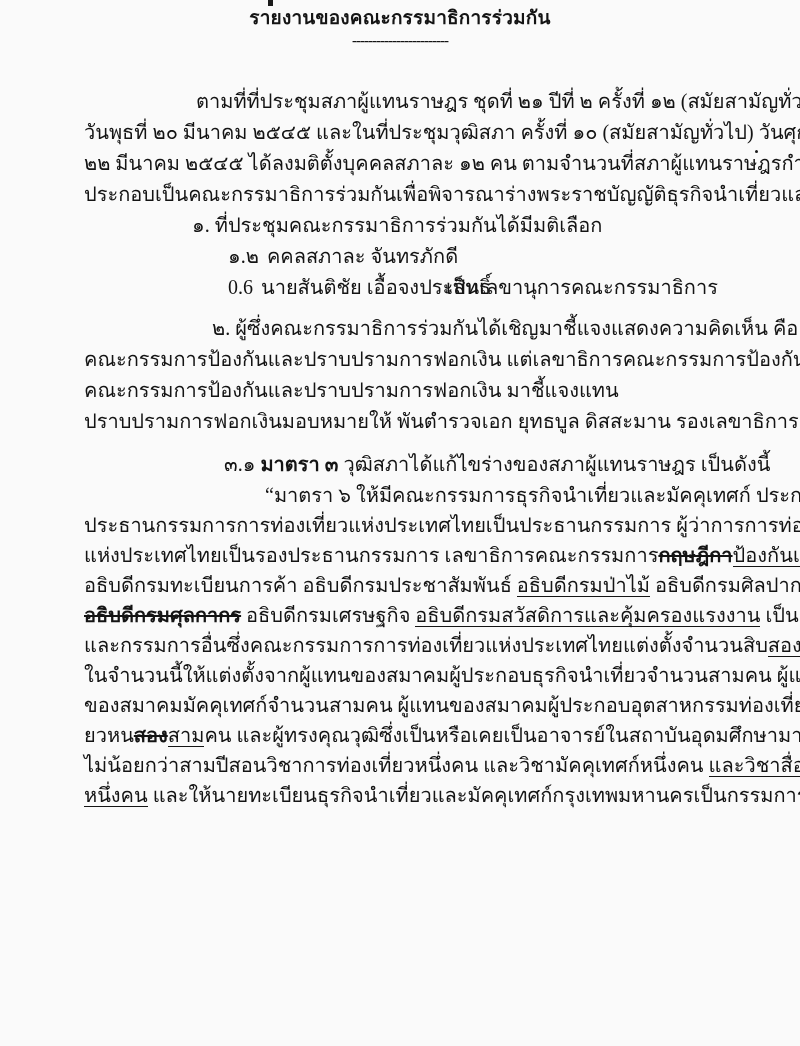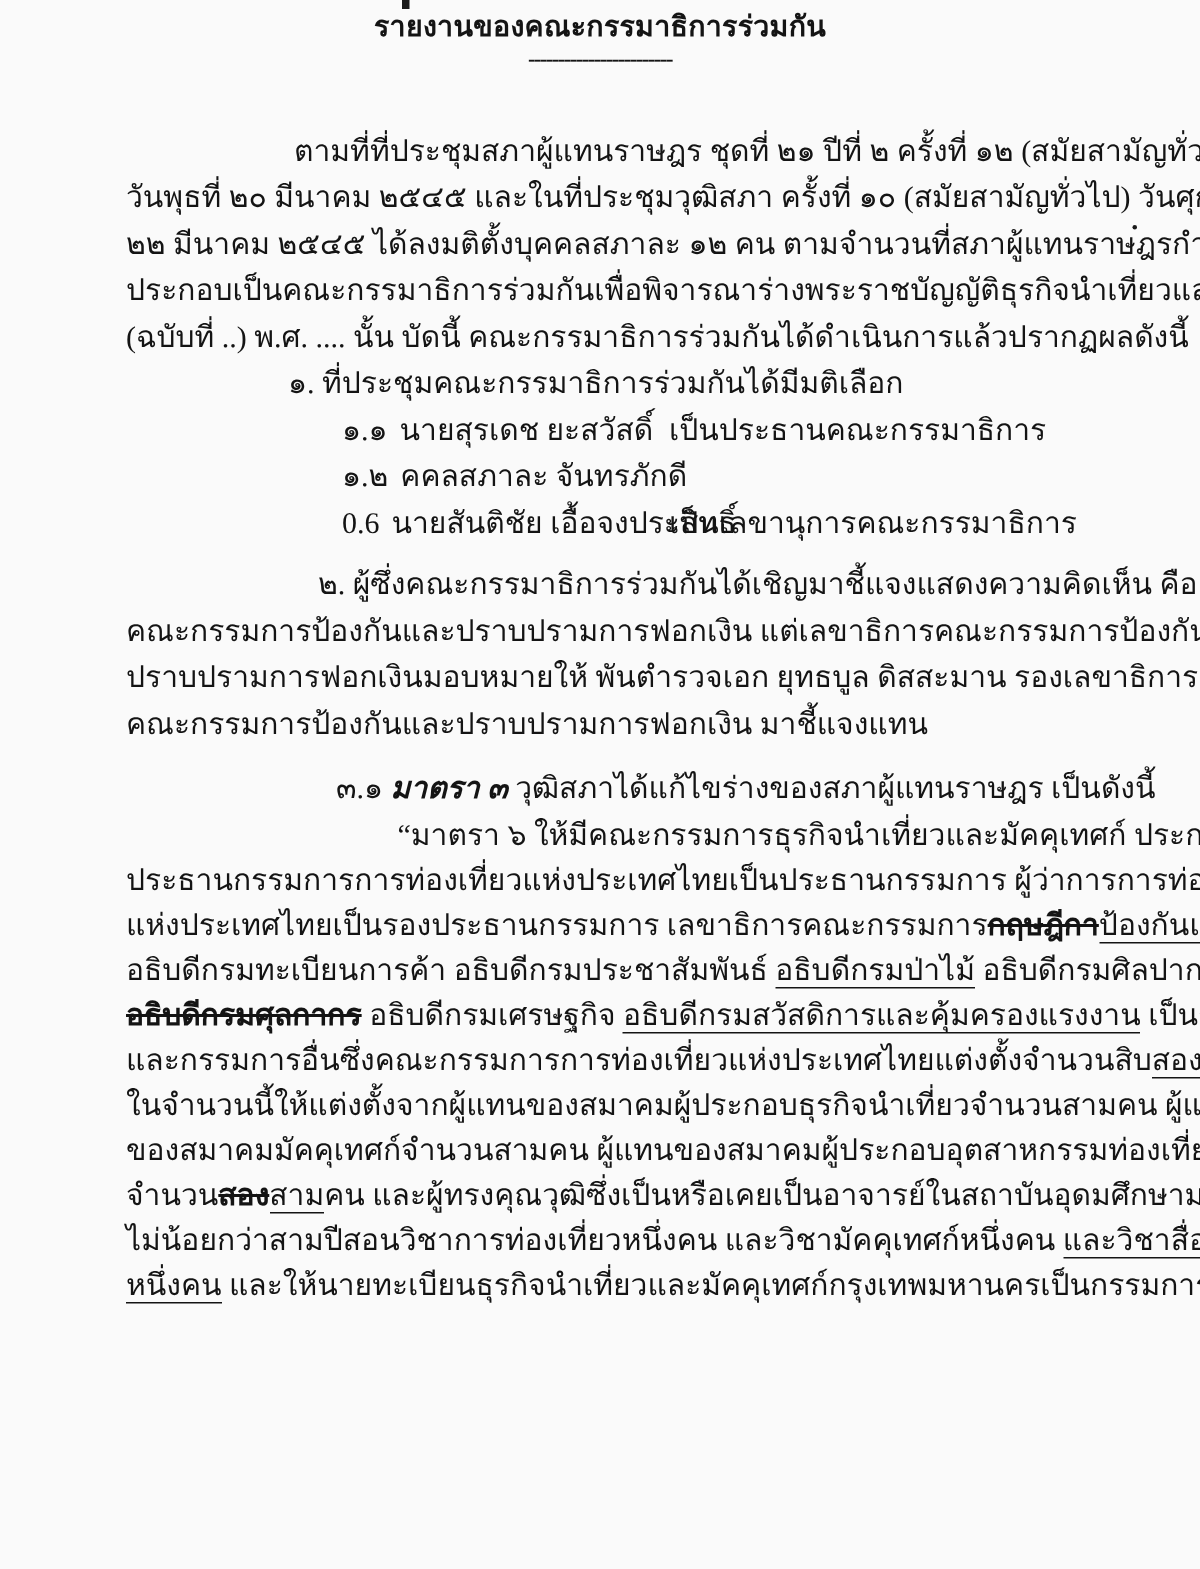--- a/index.html
+++ b/index.html
@@ -28,21 +28,21 @@
   .ind-128{padding-left:128px;}
   .ind-140{padding-left:140px;}
   .ind-181{padding-left:181px;}
   .gap-10{height:10px;}
   .gap-12{height:12px;}
   .member-row{position:relative;height:31px;line-height:31px;padding-left:144px;white-space:nowrap;}
   .member-role{position:absolute;left:362px;top:0;}
   .member-no{margin-right:8px;}
   .seg{white-space:pre;}
   .seg-plain{}
-  .seg-b{font-weight:bold;font-style:italic;}
+  .seg-b{font-weight:bold;}
   .seg-strike{text-decoration:line-through;font-weight:bold;}
   .seg-u{border-bottom:1.6px solid #141414;}
 </style>
 </head>
 <body>
 
 <div class="page">
   <div class="scan-artifact art-1"></div>
   <div class="scan-artifact art-2"></div>
 
@@ -51,58 +51,53 @@
   </div>
   <div class="doc-divider">------------------------</div>
 
   <div class="body">
 
     <div>
         <div class="doc-line ind-112">ตามที่ที่ประชุมสภาผู้แทนราษฎร ชุดที่ ๒๑ ปีที่ ๒ ครั้งที่ ๑๒ (สมัยสามัญทั่วไป)</div>
         <div class="doc-line">วันพุธที่ ๒๐ มีนาคม ๒๕๔๕ และในที่ประชุมวุฒิสภา ครั้งที่ ๑๐ (สมัยสามัญทั่วไป) วันศุกร์ที่</div>
         <div class="doc-line">๒๒ มีนาคม ๒๕๔๕ ได้ลงมติตั้งบุคคลสภาละ ๑๒ คน ตามจำนวนที่สภาผู้แทนราษฎรกำหนด</div>
         <div class="doc-line">ประกอบเป็นคณะกรรมาธิการร่วมกันเพื่อพิจารณาร่างพระราชบัญญัติธุรกิจนำเที่ยวและมัคคุเทศก์</div>
-        <div class="doc-line">(ฉบับที่ ..) พ.ศ. .... นั้น บัดนี้ คณะกรรมาธิการร่วมกันได้ดำเนินการแล้วปรากฏผลดังนี้</div>
       </div>
 
     <div class="doc-line ind-108">๑. ที่ประชุมคณะกรรมาธิการร่วมกันได้มีมติเลือก</div>
 
-    <div class="member-row">
-      <span class="member-no">๑.๑</span><span>นายสุรเดช  ยะสวัสดิ์</span>
-      <span class="member-role">เป็นประธานคณะกรรมาธิการ</span>
-    </div>
     <div class="member-row">
       <span class="member-no">๑.๒</span><span>คคลสภาละ  จันทรภักดี</span>
     </div>
     <div class="member-row">
       <span class="member-no">0.6</span><span>นายสันติชัย  เอื้อจงประสิทธิ์</span>
       <span class="member-role">เป็นเลขานุการคณะกรรมาธิการ</span>
     </div>
 
     <div class="gap-10"></div>
 
     <div>
         <div class="doc-line ind-128">๒. ผู้ซึ่งคณะกรรมาธิการร่วมกันได้เชิญมาชี้แจงแสดงความคิดเห็น คือ เลขาธิการ</div>
         <div class="doc-line">คณะกรรมการป้องกันและปราบปรามการฟอกเงิน แต่เลขาธิการคณะกรรมการป้องกันและ</div>
+        <div class="doc-line">คณะกรรมการป้องกันและปราบปรามการฟอกเงิน มาชี้แจงแทน</div>
         <div class="doc-line">ปราบปรามการฟอกเงินมอบหมายให้ พันตำรวจเอก ยุทธบูล  ดิสสะมาน รองเลขาธิการ</div>
-        <div class="doc-line">คณะกรรมการป้องกันและปราบปรามการฟอกเงิน มาชี้แจงแทน</div>
       </div>
 
     <div class="gap-12"></div>
 
     <div class="doc-line ind-140"><span class="seg seg-plain">๓.๑ </span><span class="seg seg-b">มาตรา ๓</span><span class="seg seg-plain"> วุฒิสภาได้แก้ไขร่างของสภาผู้แทนราษฎร เป็นดังนี้</span></div>
 
     <div class="amend">
         <div class="doc-line ind-181">“มาตรา ๖ ให้มีคณะกรรมการธุรกิจนำเที่ยวและมัคคุเทศก์ ประกอบด้วย</div>
         <div class="doc-line">ประธานกรรมการการท่องเที่ยวแห่งประเทศไทยเป็นประธานกรรมการ ผู้ว่าการการท่องเที่ยว</div>
         <div class="doc-line"><span class="seg seg-plain">แห่งประเทศไทยเป็นรองประธานกรรมการ เลขาธิการคณะกรรมการ</span><span class="seg seg-strike">กฤษฎีกา</span><span class="seg seg-u">ป้องกันและ</span></div>
         <div class="doc-line"><span class="seg seg-plain">อธิบดีกรมทะเบียนการค้า อธิบดีกรมประชาสัมพันธ์ </span><span class="seg seg-u">อธิบดีกรมป่าไม้</span><span class="seg seg-plain"> อธิบดีกรมศิลปากร</span></div>
         <div class="doc-line"><span class="seg seg-strike">อธิบดีกรมศุลกากร</span><span class="seg seg-plain"> อธิบดีกรมเศรษฐกิจ </span><span class="seg seg-u">อธิบดีกรมสวัสดิการและคุ้มครองแรงงาน</span><span class="seg seg-plain"> เป็นกรรมการ</span></div>
         <div class="doc-line"><span class="seg seg-plain">และกรรมการอื่นซึ่งคณะกรรมการการท่องเที่ยวแห่งประเทศไทยแต่งตั้งจำนวนสิบ</span><span class="seg seg-u">สอง</span></div>
         <div class="doc-line">ในจำนวนนี้ให้แต่งตั้งจากผู้แทนของสมาคมผู้ประกอบธุรกิจนำเที่ยวจำนวนสามคน ผู้แทน</div>
         <div class="doc-line">ของสมาคมมัคคุเทศก์จำนวนสามคน ผู้แทนของสมาคมผู้ประกอบอุตสาหกรรมท่องเที่ยว</div>
-        <div class="doc-line"><span class="seg seg-plain">จำนวน</span><span class="seg seg-strike">สอง</span><span class="seg seg-u">สาม</span><span class="seg seg-plain">คน และผู้ทรงคุณวุฒิซึ่งเป็นหรือเคยเป็นอาจารย์ในสถาบันอุดมศึกษามาแล้ว</span></div>
+        <div class="doc-line"><span class="seg seg-plain">ยวหน</span><span class="seg seg-strike">สอง</span><span class="seg seg-u">สาม</span><span class="seg seg-plain">คน และผู้ทรงคุณวุฒิซึ่งเป็นหรือเคยเป็นอาจารย์ในสถาบันอุดมศึกษามาแล้ว</span></div>
         <div class="doc-line"><span class="seg seg-plain">ไม่น้อยกว่าสามปีสอนวิชาการท่องเที่ยวหนึ่งคน และวิชามัคคุเทศก์หนึ่งคน </span><span class="seg seg-u">และวิชาสื่อสารมวลชน</span></div>
         <div class="doc-line"><span class="seg seg-u">หนึ่งคน</span><span class="seg seg-plain"> และให้นายทะเบียนธุรกิจนำเที่ยวและมัคคุเทศก์กรุงเทพมหานครเป็นกรรมการและเลขานุการ</span></div>
       </div>
 
   </div>
 </div>
 
 </body></html>

